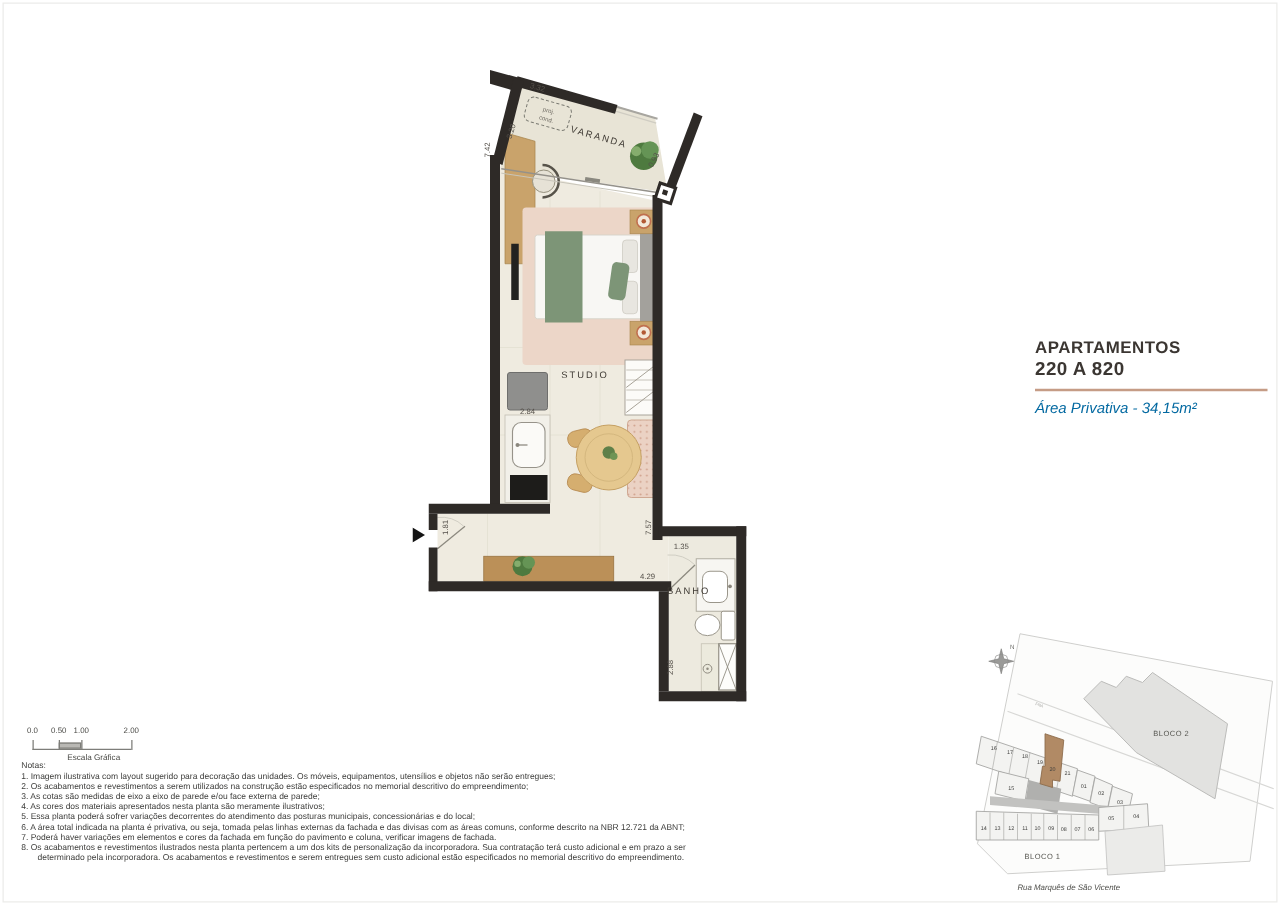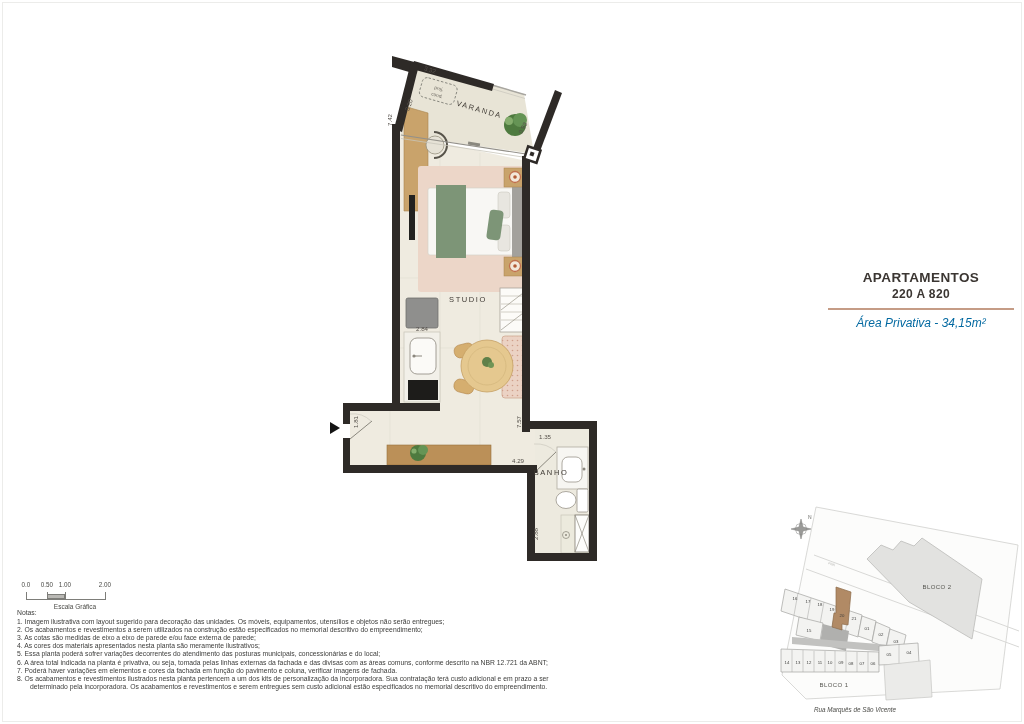--- a/index.html
+++ b/index.html
@@ -1,23 +1,23 @@
 <!DOCTYPE html>
 <html><head>
 <meta charset="utf-8">
 <style>
   html,body{margin:0;padding:0;}
   body{width:1024px;height:724px;position:relative;background:#ffffff;overflow:hidden;
        font-family:"Liberation Sans",sans-serif;color:#3c3833;}
   .page-frame{position:absolute;inset:2px;border:1px solid #ececea;pointer-events:none;}
 
   
-  .title-block{position:absolute;left:828px;top:270px;width:186px;text-align:center;}
+  .title-block{position:absolute;left:828px;top:270px;width:186px;}
   .tb-line1{font-size:13.5px;font-weight:bold;letter-spacing:.4px;color:#3b3632;}
-  .tb-line2{font-size:12px;font-weight:bold;letter-spacing:.4px;color:#3b3632;margin-top:2px;}
+  .tb-line2{font-size:15px;font-weight:bold;letter-spacing:.4px;color:#3b3632;margin-top:2px;}
   .tb-divider{border:none;border-top:2px solid #c59c86;margin:7px 0 6px 0;}
   .tb-area{font-size:12px;font-style:italic;color:#0369a1;}
 
   
   .floorplan{position:absolute;left:330px;top:48px;width:270px;height:515px;}
   .dim{font-size:6.2px;fill:#55504a;}
   .room{font-size:7.5px;letter-spacing:1.6px;fill:#3f3a34;}
   .pcond{font-size:4.8px;fill:#6e6a62;}
 
   

